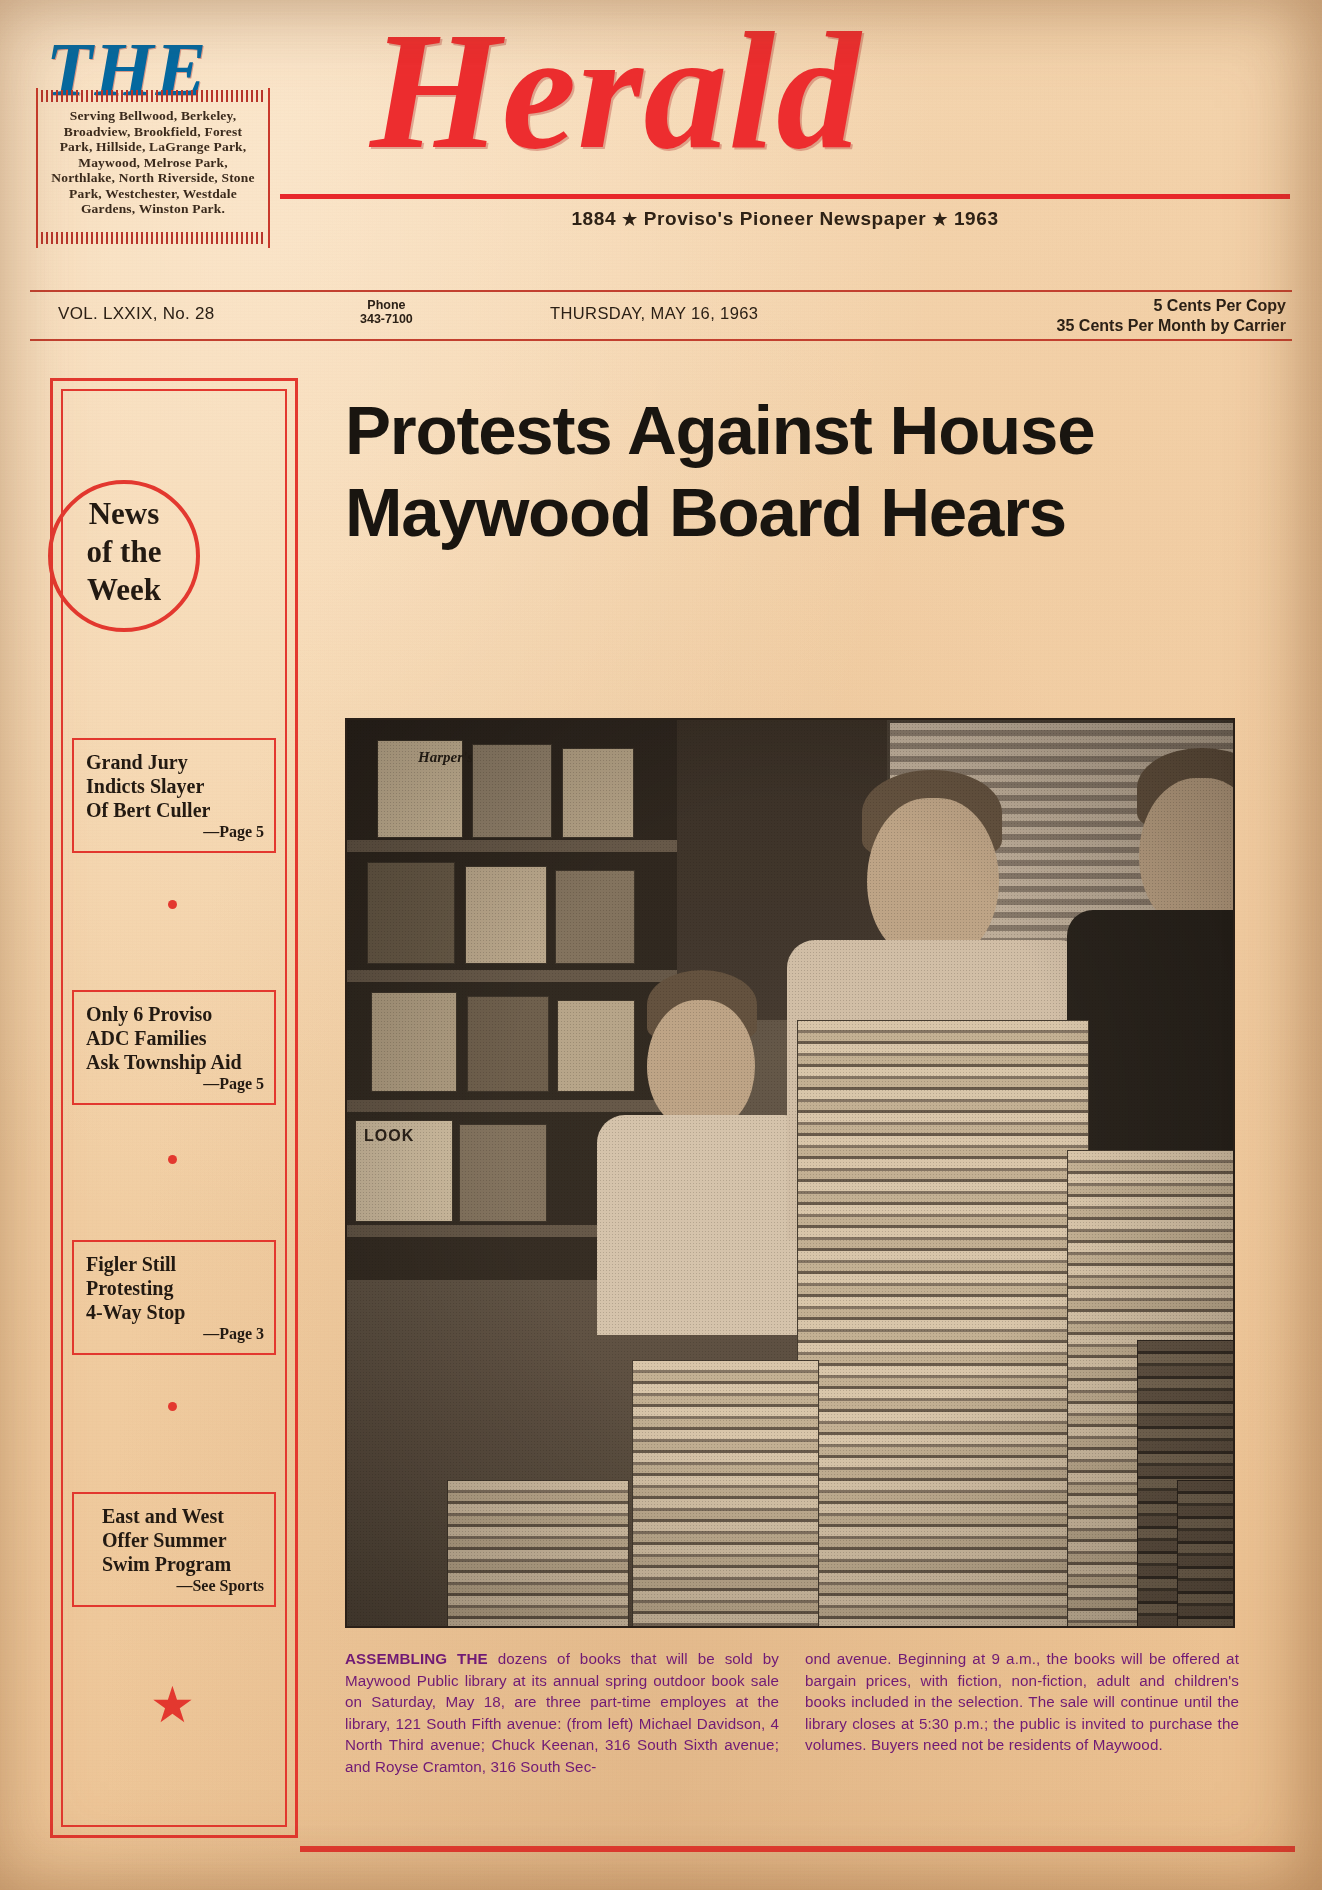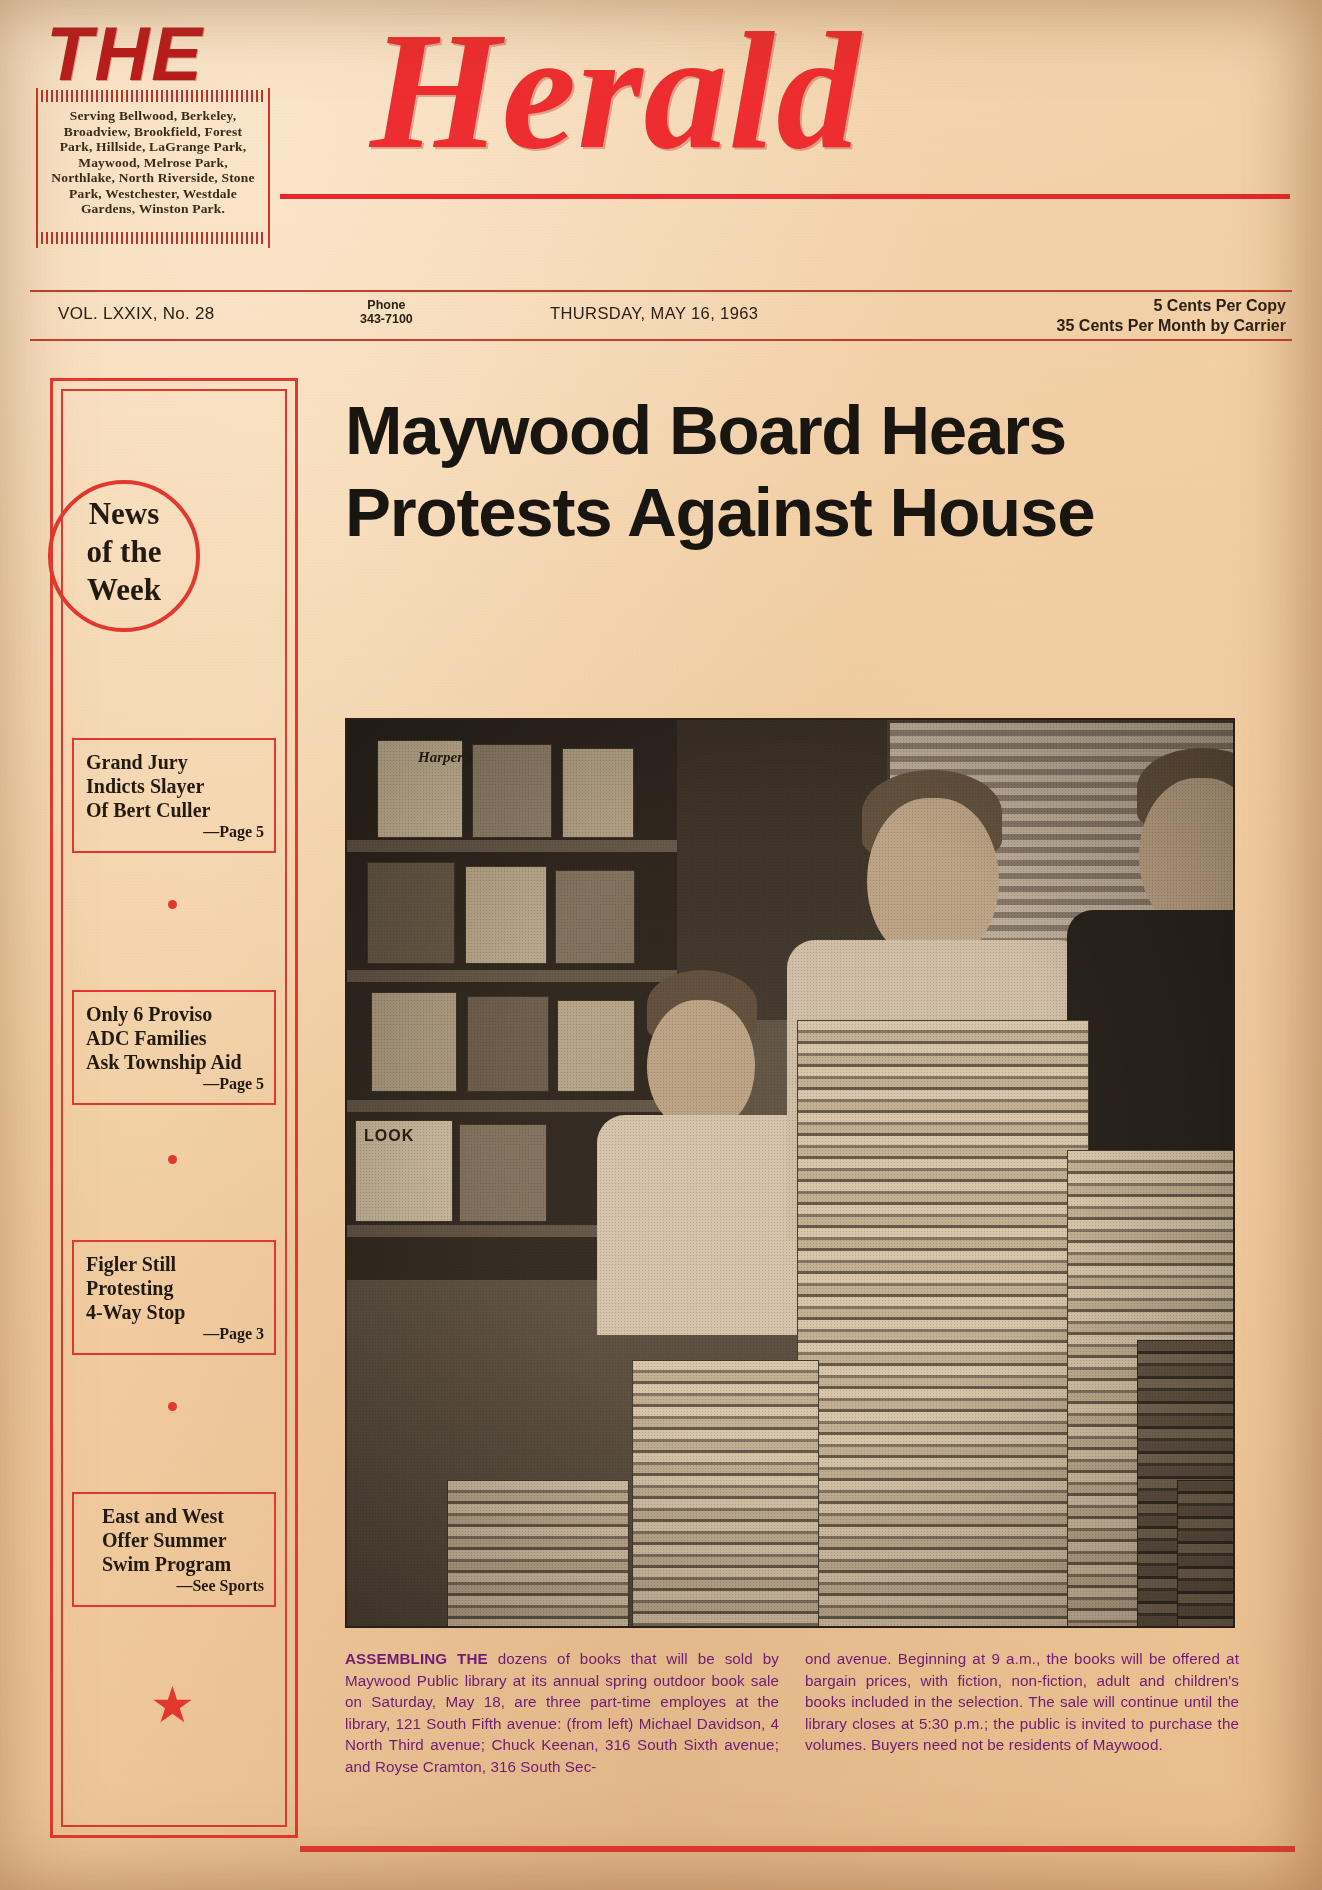--- a/index.html
+++ b/index.html
@@ -42,27 +42,27 @@
   .masthead {
     position: absolute;
     left: 30px;
     top: 8px;
     width: 1262px;
     height: 236px;
   }
   .the-word {
     position: absolute;
     left: 16px;
-    top: 2px;
-    font-family: Liberation Sans, sans-serif;
+    top: 18px;
+    font-family: Liberation Serif, serif;
     font-weight: bold;
     font-style: italic;
     font-size: 76px;
     letter-spacing: 2px;
-    color: #b91c1c;
+    color: #0369a1;
     text-shadow: 1px 1px 0 rgba(160,20,20,0.35);
   }
   .herald-word {
     position: absolute;
     left: 300px;
     top: -2px;
     font-family: "Liberation Serif", serif;
     font-weight: bold;
     font-style: italic;
     font-size: 168px;
@@ -445,20 +445,27 @@
     <div class="the-word">THE</div>
     <div class="herald-word">Herald</div>
 
     <div class="serving-box">
       <div class="serving-rule"></div>
       <div class="serving-text">Serving Bellwood, Berkeley, Broadview, Brookfield, Forest Park, Hillside, LaGrange Park, Maywood, Melrose Park, Northlake, North Riverside, Stone Park, Westchester, Westdale Gardens, Winston Park.</div>
       <div class="serving-rule" style="position:absolute;left:0;right:0;bottom:2px;"></div>
     </div>
 
     <div class="red-rule-long"></div>
+    <div class="tagline">
+      <span>1884</span>
+      <span class="star">★</span>
+      <span>Proviso's Pioneer Newspaper</span>
+      <span class="star">★</span>
+      <span>1963</span>
+    </div>
   </div>
 
   <div class="inforule-top"></div>
   <div class="infobar">
     <div class="vol">VOL. LXXIX, No. 28</div>
     <div class="phone">
       <div>Phone</div>
       <div>343-7100</div>
     </div>
     <div class="dateline">THURSDAY, MAY 16, 1963</div>
@@ -507,22 +514,22 @@
   <div class="brief" style="top:1492px;padding-left:28px;">
     <div class="brief-title" style="white-space:pre-line;">East and West
 Offer Summer
 Swim Program</div>
     <div class="brief-page">—See Sports</div>
   </div>
 
   <div class="big-star">★</div>
 
   <div class="headline">
+    <div>Protests Against House</div>
     <div>Maywood Board Hears</div>
-    <div>Protests Against House</div>
   </div>
 
   <div class="photo-frame">
     <div class="ph-bg"></div>
 
     <div class="wall-dark"></div>
     <div class="window"></div>
 
     <div class="shelf-unit">
       <div class="shelf-board" style="top:120px;"></div>

